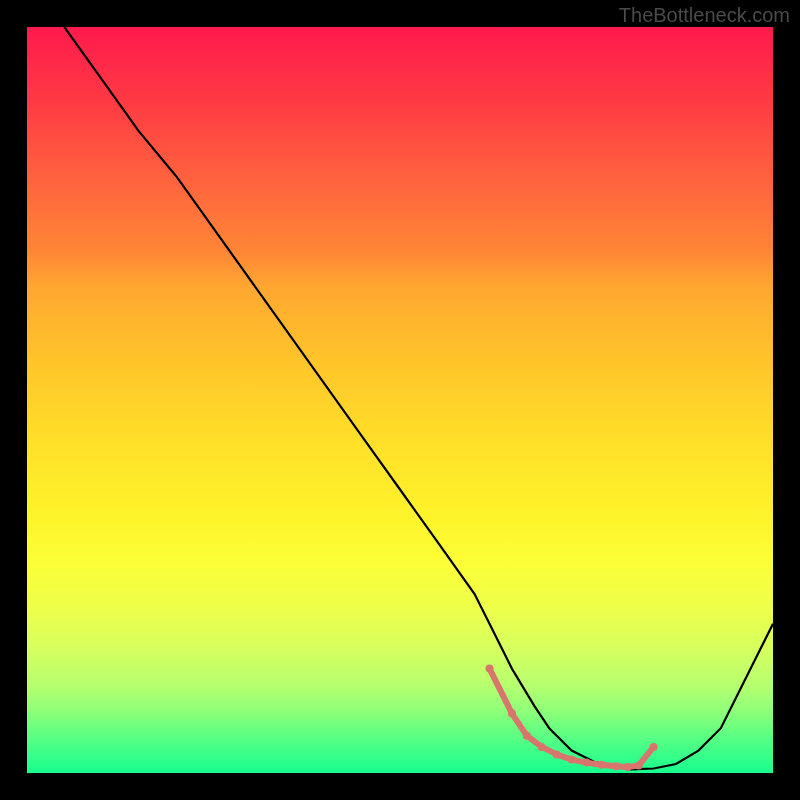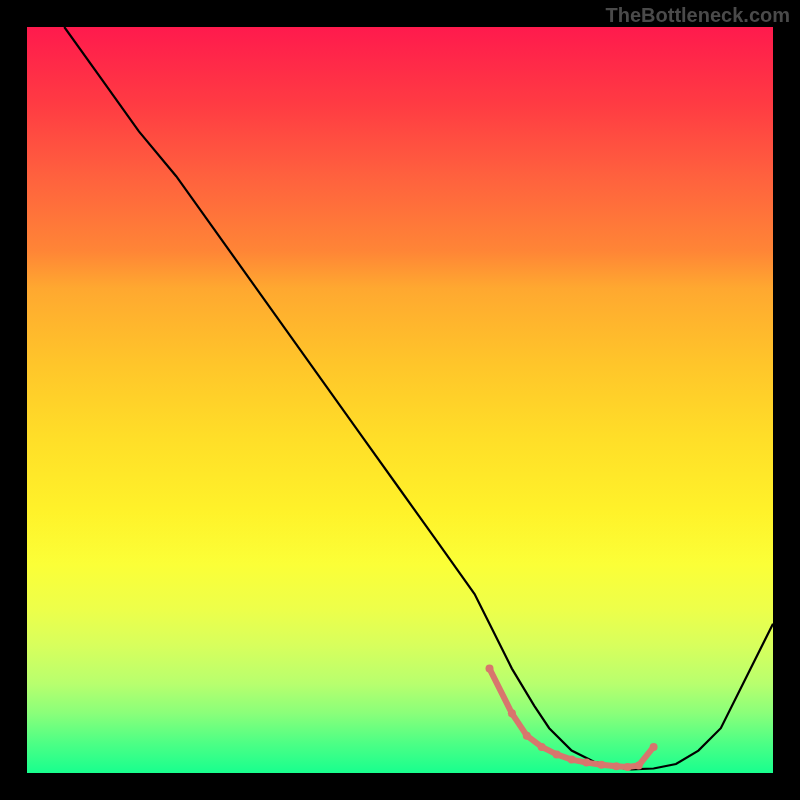--- a/index.html
+++ b/index.html
@@ -15,21 +15,21 @@
     height: 800px;
     background: #000;
     position: relative;
   }
   .watermark {
     position: absolute;
     top: 4px;
     right: 10px;
     color: #4a4a4a;
     font-size: 20px;
-    font-weight: bold;
+    font-weight: normal;
     z-index: 10;
   }
   .plot-area {
     position: absolute;
     left: 27px;
     top: 27px;
     width: 746px;
     height: 746px;
     overflow: hidden;
   }

